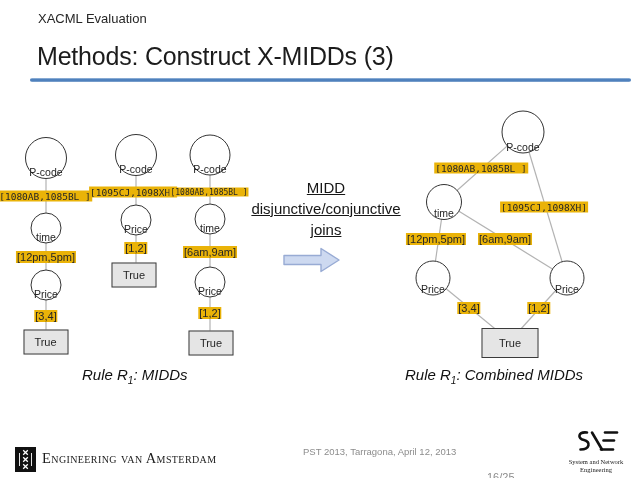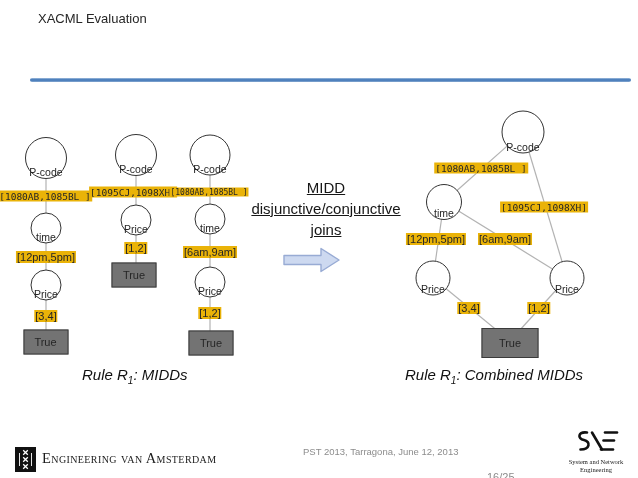--- a/index.html
+++ b/index.html
@@ -7,41 +7,42 @@
          font-family:"Liberation Sans",sans-serif;color:#1f1f1f;}
   .abs{position:absolute;}
   .ctr{transform:translate(-50%,-50%);}
   .eyebrow{left:38px;top:11px;font-size:13px;color:#262626;white-space:nowrap;}
   .title{left:37px;top:42px;font-size:25px;color:#1c1c1c;white-space:nowrap;letter-spacing:-0.2px;}
   .title-rule{left:30px;top:78px;width:601px;height:4px;
               background:linear-gradient(to bottom,#aec6e2,#4f81bd 30%,#4f81bd 72%,#93b1d5);border-radius:2px;}
   svg.edges{left:0;top:0;z-index:0;}
   .node{border:1.4px solid #333333;border-radius:50%;background:#ffffff;display:flex;align-items:flex-end;
         justify-content:center;font-size:10.5px;color:#262626;box-sizing:border-box;z-index:2;white-space:nowrap;}
-  .leaf{border:1.5px solid #3a3a3a;background:#737373;display:flex;align-items:center;justify-content:center;
+  .leaf{border:1.5px solid #3a3a3a;background:#e5e5e5;display:flex;align-items:center;justify-content:center;
         font-size:11px;color:#262626;box-sizing:border-box;z-index:2;}
   .elabel{z-index:1;background:#eab308;font-size:11px;color:#262626;white-space:pre;padding:0 1px;}
   .mono{font-family:"DejaVu Sans Mono","Liberation Mono",monospace;font-size:9.5px;}
   .mono-sm{font-family:"DejaVu Sans Mono","Liberation Mono",monospace;font-size:8px;}
   .mid-text{width:176px;text-align:center;font-size:15px;line-height:21px;color:#161616;z-index:1;text-decoration:underline;}
   .caption{font-size:15px;color:#111111;white-space:nowrap;z-index:2;font-style:italic;}
   .caption sub{font-size:10px;}
   .uva-name{font-family:"Liberation Serif",serif;font-variant:small-caps;font-size:14.5px;
             letter-spacing:0.4px;color:#1b1b1b;white-space:nowrap;}
   .conf{font-size:9.5px;color:#8c8c8c;white-space:nowrap;}
   .page-num{font-size:11px;color:#8c8c8c;white-space:nowrap;}
   .sne{width:68px;text-align:center;}
   .sne-caption{font-family:"Liberation Serif",serif;font-size:6.5px;line-height:7.5px;color:#1a1a1a;}
 </style>
 </head>
 <body>
 
 <div class="slide">
 
   <div class="abs eyebrow">XACML Evaluation</div>
+  <div class="abs title">Methods: Construct X-MIDDs (3)</div>
   <div class="abs title-rule"></div>
 
   <svg class="abs edges" width="638" height="478" viewBox="0 0 638 478">
     <g stroke="#b3b3b3" stroke-width="1.2">
       <line x1="46" y1="158" x2="46" y2="341"></line>
       <line x1="136" y1="155" x2="136" y2="274"></line>
       <line x1="210" y1="155" x2="210" y2="342"></line>
       <line x1="523" y1="132" x2="444" y2="202"></line>
       <line x1="523" y1="132" x2="567" y2="278"></line>
       <line x1="444" y1="202" x2="433" y2="278"></line>
@@ -132,21 +133,21 @@
   <svg class="abs" style="left:15px;top:447px;" width="21" height="25" viewBox="0 0 21 25">
     <rect x="0" y="0" width="21" height="25" fill="#111111"></rect>
     <g stroke="#ffffff" stroke-width="1.3">
       <path d="M8.2,3.2 L12.8,7.8 M12.8,3.2 L8.2,7.8"></path>
       <path d="M8.2,10.2 L12.8,14.8 M12.8,10.2 L8.2,14.8"></path>
       <path d="M8.2,17.2 L12.8,21.8 M12.8,17.2 L8.2,21.8"></path>
       <path d="M4.5,6 L4.5,19 M16.5,6 L16.5,19" stroke-width="0.9"></path>
     </g>
   </svg>
   <div class="abs uva-name" style="left:42px;top:450px;">Engineering van Amsterdam</div>
-  <div class="abs conf" style="left:303px;top:446px;">PST 2013, Tarragona, June 12, 2013</div>
+  <div class="abs conf" style="left:303px;top:446px;">PST 2013, Tarragona, April 12, 2013</div>
   <div class="abs page-num" style="left:487px;top:447px;margin-top:24px;">16/25</div>
   <div class="abs sne" style="left:562px;top:429px;">
     <svg width="46" height="25" viewBox="0 0 46 25">
       <g fill="none" stroke="#111111" stroke-width="2.6" stroke-linecap="round">
         <path d="M14,3.5 C5,2.5 4,9.5 11,11 C18,12.5 17,20.5 7.5,20.5"></path>
         <path d="M19,3.5 L29,20.5"></path>
         <path d="M32,3.5 L44,3.5"></path>
         <path d="M30.5,11.5 L41,11.5"></path>
         <path d="M28,20.5 L40,20.5"></path>
       </g>

